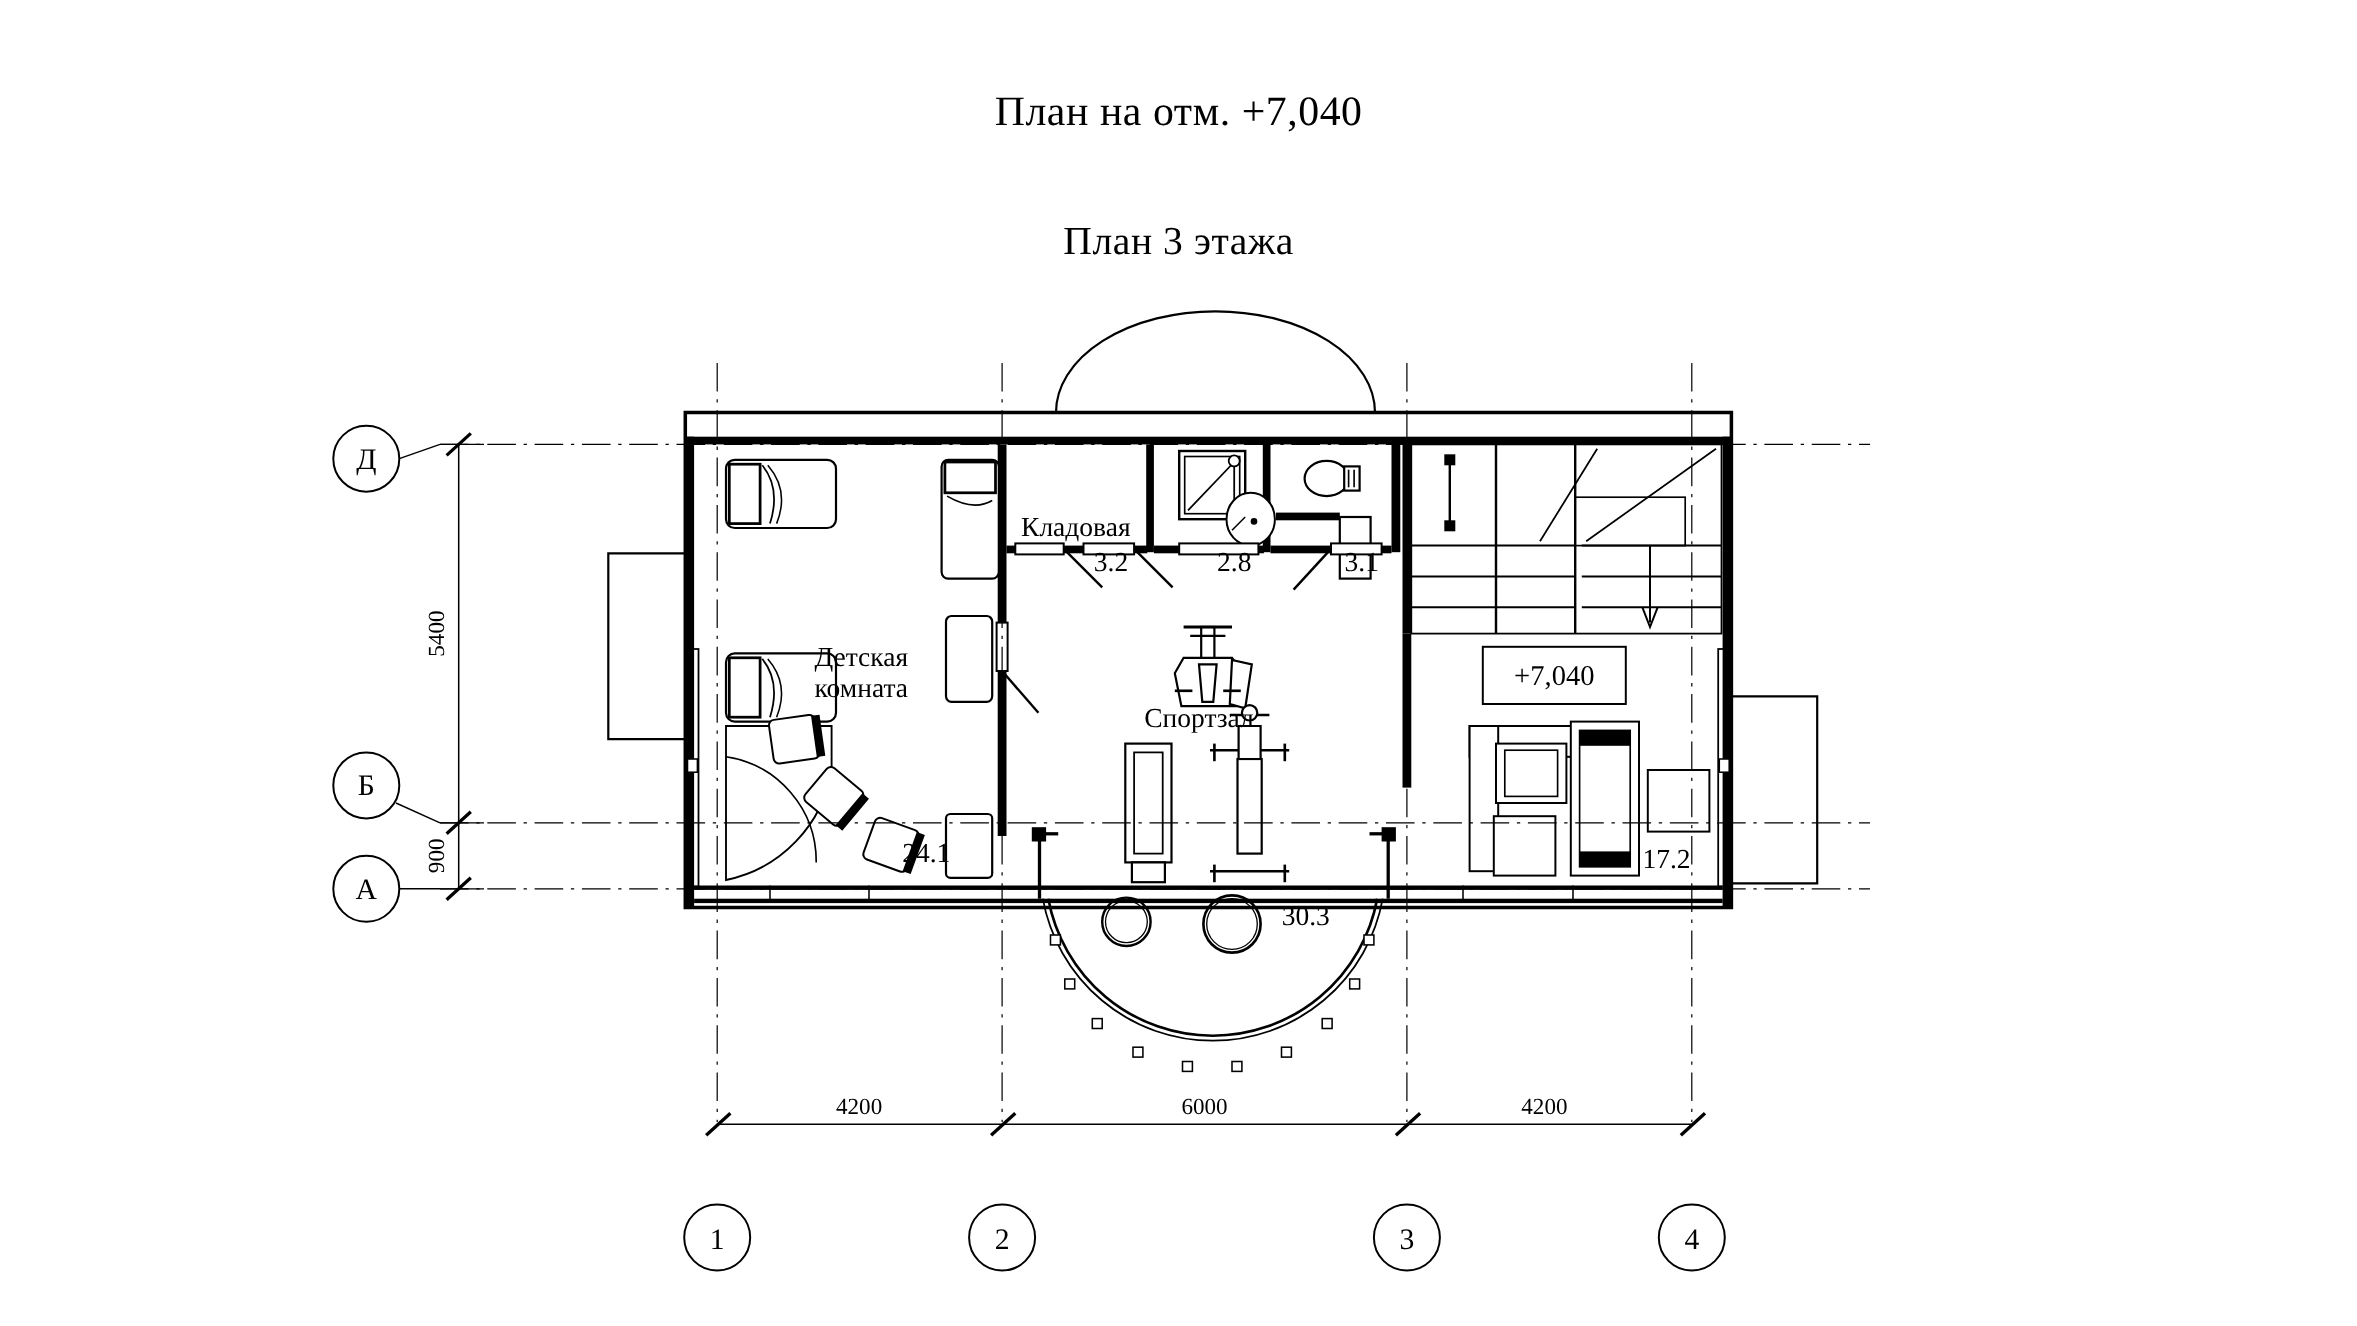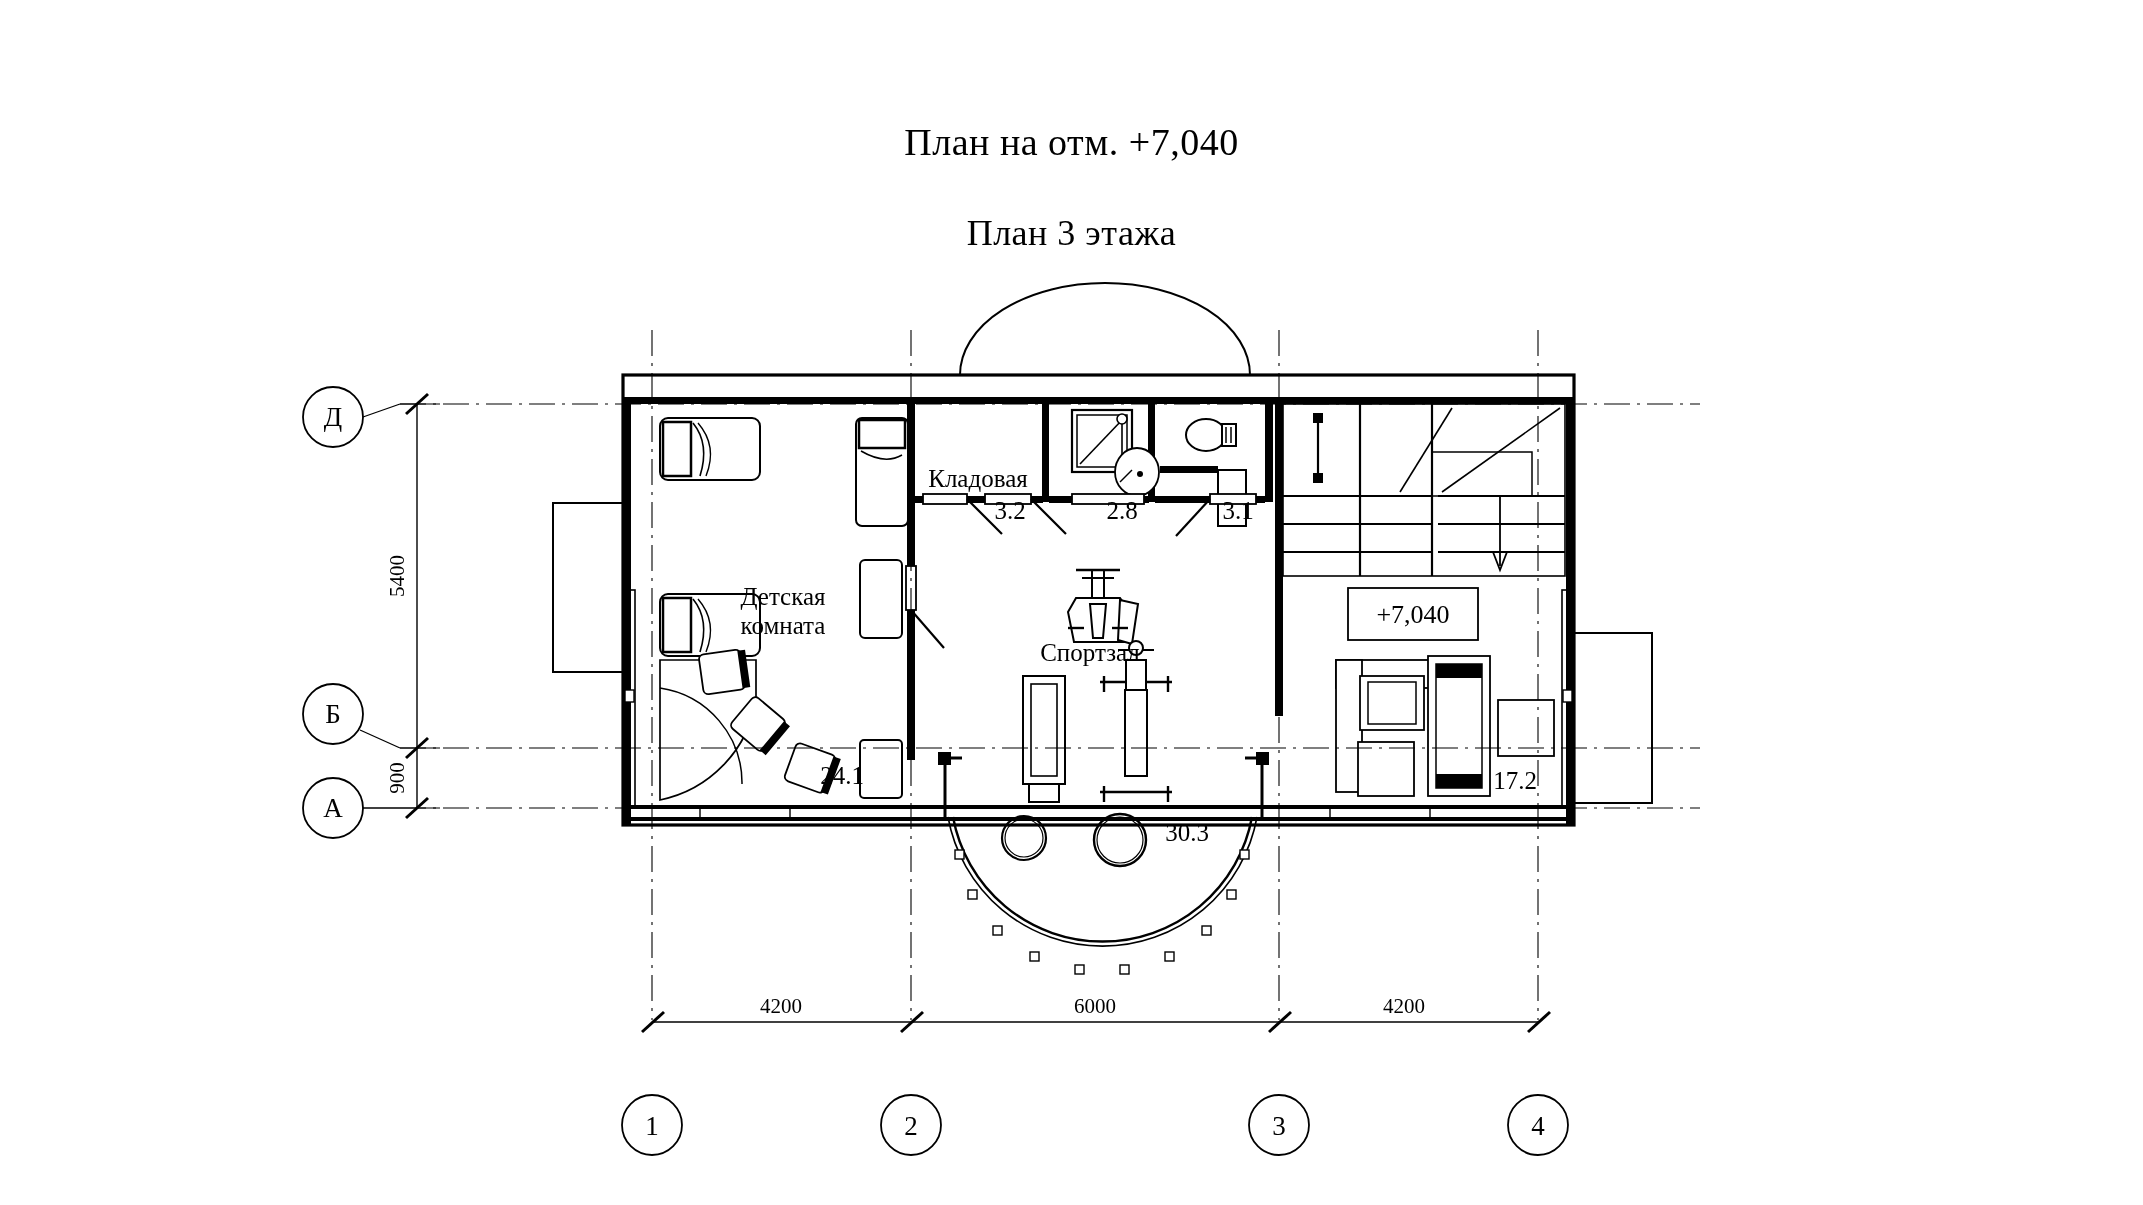--- a/index.html
+++ b/index.html
@@ -1,20 +1,20 @@
 <!DOCTYPE html>
 <html><head>
 <meta charset="utf-8">
 <style>
   html,body{margin:0;padding:0;background:#ffffff;}
   body{width:2143px;height:1205px;position:relative;overflow:hidden;
        font-family:"Liberation Serif","DejaVu Serif",serif;color:#000;}
   #titles{position:absolute;left:0;top:0;width:2143px;text-align:center;}
-  .title-main{font-size:38px;margin-top:120px;letter-spacing:.5px;}
-  .title-sub{font-size:36px;margin-top:48px;letter-spacing:.5px;}
+  .title-main{font-size:38px;margin-top:80px;letter-spacing:.5px;}
+  .title-sub{font-size:36px;margin-top:74px;letter-spacing:.5px;}
   svg{position:absolute;left:0;top:0;}
   text{font-family:"Liberation Serif","DejaVu Serif",serif;fill:#000;}
 </style>
 </head>
 <body>
 
 <div id="titles">
   <div class="title-main">План на отм. +7,040</div>
   <div class="title-sub">План 3 этажа</div>
 </div>

